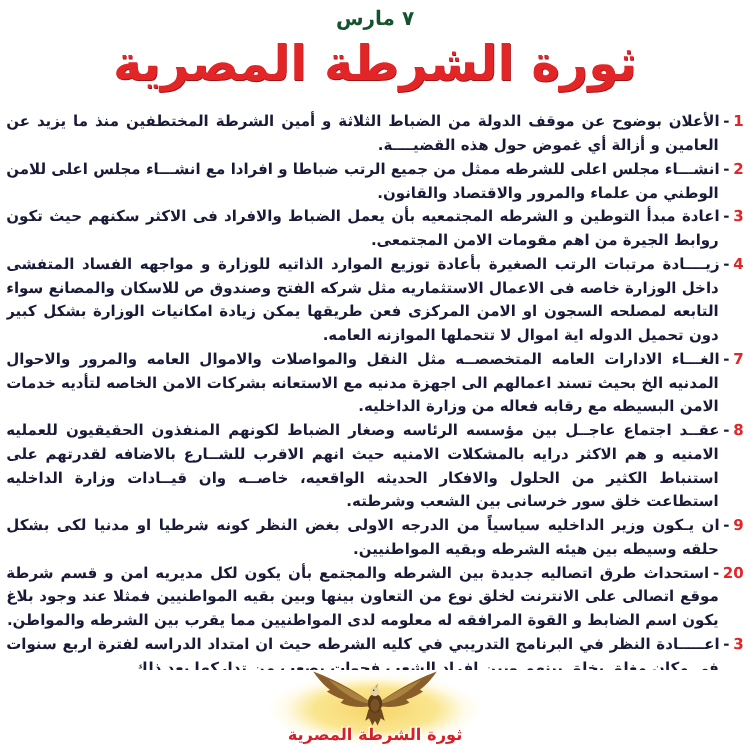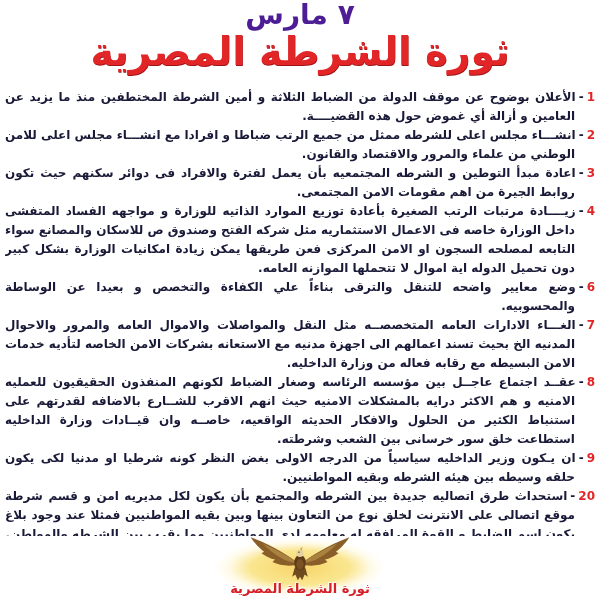--- a/index.html
+++ b/index.html
@@ -4,21 +4,21 @@
 <style>
   html,body{margin:0;padding:0;}
   body{
     width:600px;height:600px;background:#ffffff;overflow:hidden;
     font-family:"DejaVu Sans", sans-serif;
   }
   .page{position:relative;width:600px;height:600px;background:#fff;overflow:hidden;}
 
   .header{text-align:center;padding-top:3px;}
   .date-line{
-    color:#4c1d95;font-weight:bold;font-size:28px;line-height:24px;
+    color:#14532d;font-weight:bold;font-size:16px;line-height:24px;
     direction:rtl;
   }
   .page-title{
     color:#e22628;font-weight:bold;font-size:39px;line-height:46px;
     direction:rtl;letter-spacing:0px;margin-top:2px;
     text-shadow:0.5px 0.5px 0 #a01418;
   }
 
   .content{
     position:absolute;top:88px;left:5px;right:5px;height:448px;
@@ -55,26 +55,25 @@
 <div class="page">
 
   <div class="header">
     <div class="date-line">٧ مارس</div>
     <div class="page-title">ثورة الشرطة المصرية</div>
   </div>
 
   <div class="content">
     <p class="item"><span class="num">1</span><span class="dash">-</span><span>الأعلان بوضوح عن موقف الدولة من الضباط الثلاثة و أمين الشرطة المختطفين منذ ما يزيد عن العامين و أزالة أي غموض حول هذه القضيــــة.</span></p>
     <p class="item"><span class="num">2</span><span class="dash">-</span><span>انشـــاء مجلس اعلى للشرطه ممثل من جميع الرتب ضباطا و افرادا مع انشـــاء مجلس اعلى للامن الوطني من علماء والمرور والاقتصاد والقانون.</span></p>
-    <p class="item"><span class="num">3</span><span class="dash">-</span><span>اعادة مبدأ التوطين و الشرطه المجتمعيه بأن يعمل لفترة والافراد فى دوائر سكنهم حيث تكون روابط الجيرة من اهم مقومات الامن المجتمعى.</span></p>
+    <p class="item"><span class="num">3</span><span class="dash">-</span><span>اعادة مبدأ التوطين و الشرطه المجتمعيه بأن يعمل الضباط والافراد فى الاكثر سكنهم حيث تكون روابط الجيرة من اهم مقومات الامن المجتمعى.</span></p>
     <p class="item"><span class="num">4</span><span class="dash">-</span><span>زيــــادة مرتبات الرتب الصغيرة بأعادة توزيع الموارد الذاتيه للوزارة و مواجهه الفساد المتفشى داخل الوزارة خاصه فى الاعمال الاستثماريه مثل شركه الفتح وصندوق ص للاسكان والمصانع سواء التابعه لمصلحه السجون او الامن المركزى فعن طريقها يمكن زيادة امكانيات الوزارة بشكل كبير دون تحميل الدوله اية اموال لا تتحملها الموازنه العامه.</span></p>
-    <p class="item"><span class="num">6</span><span class="dash">-</span><span>وضع معايير واضحه للتنقل والترقى بناءاً علي الكفاءة والتخصص و بعيدا عن الوساطة والمحسوبيه.</span></p>
     <p class="item"><span class="num">7</span><span class="dash">-</span><span>الغـــاء الادارات العامه المتخصصــه مثل النقل والمواصلات والاموال العامه والمرور والاحوال المدنيه الخ بحيث تسند اعمالهم الى اجهزة مدنيه مع الاستعانه بشركات الامن الخاصه لتأديه خدمات الامن البسيطه مع رقابه فعاله من وزارة الداخليه.</span></p>
     <p class="item"><span class="num">8</span><span class="dash">-</span><span>عقــد اجتماع عاجــل بين مؤسسه الرئاسه وصغار الضباط لكونهم المنفذون الحقيقيون للعمليه الامنيه و هم الاكثر درايه بالمشكلات الامنيه حيث انهم الاقرب للشــارع بالاضافه لقدرتهم على استنباط الكثير من الحلول والافكار الحديثه الواقعيه، خاصــه وان قيــادات وزارة الداخليه استطاعت خلق سور خرسانى بين الشعب وشرطته.</span></p>
-    <p class="item"><span class="num">9</span><span class="dash">-</span><span>ان يـكون وزير الداخليه سياسياً من الدرجه الاولى بغض النظر كونه شرطيا او مدنيا لكى يكون حلقه وسيطه بين هيئه الشرطه وبقيه المواطنيين.</span></p>
+    <p class="item"><span class="num">9</span><span class="dash">-</span><span>ان يـكون وزير الداخليه سياسياً من الدرجه الاولى بغض النظر كونه شرطيا او مدنيا لكى بشكل حلقه وسيطه بين هيئه الشرطه وبقيه المواطنيين.</span></p>
     <p class="item"><span class="num">20</span><span class="dash">-</span><span>استحداث طرق اتصاليه جديدة بين الشرطه والمجتمع بأن يكون لكل مديريه امن و قسم شرطة موقع اتصالى على الانترنت لخلق نوع من التعاون بينها وبين بقيه المواطنيين فمثلا عند وجود بلاغ يكون اسم الضابط و القوة المرافقه له معلومه لدى المواطنيين مما يقرب بين الشرطه والمواطن.</span></p>
     <p class="item"><span class="num">3</span><span class="dash">-</span><span>اعـــــادة النظر في البرنامج التدريبي في كليه الشرطه حيث ان امتداد الدراسه لفترة اربع سنوات في مكان مغلق يخلق بينهم وبين افراد الشعب فجوات يصعب من تداركها بعد ذلك.</span></p>
 
   </div>
 
   <div class="footer">
     <div class="logo">
       <svg class="eagle" viewBox="0 0 200 100" xmlns="http://www.w3.org/2000/svg" aria-hidden="true">
 
         <path fill="#8a5e28" d="M97 58 C 78 44 48 24 5 8 C 16 24 24 31 31 36 L 26 39 C 38 47 46 50 52 51 L 47 56 C 60 62 75 64 90 62 Z"></path>

